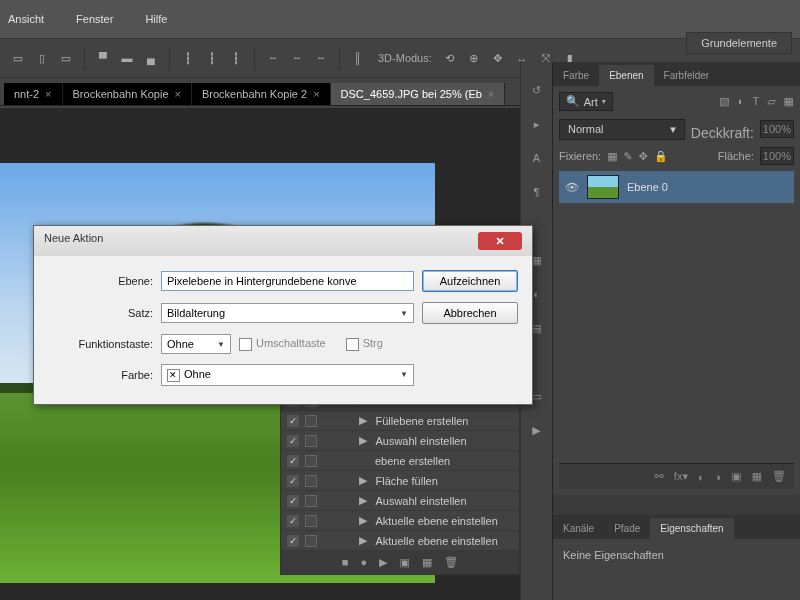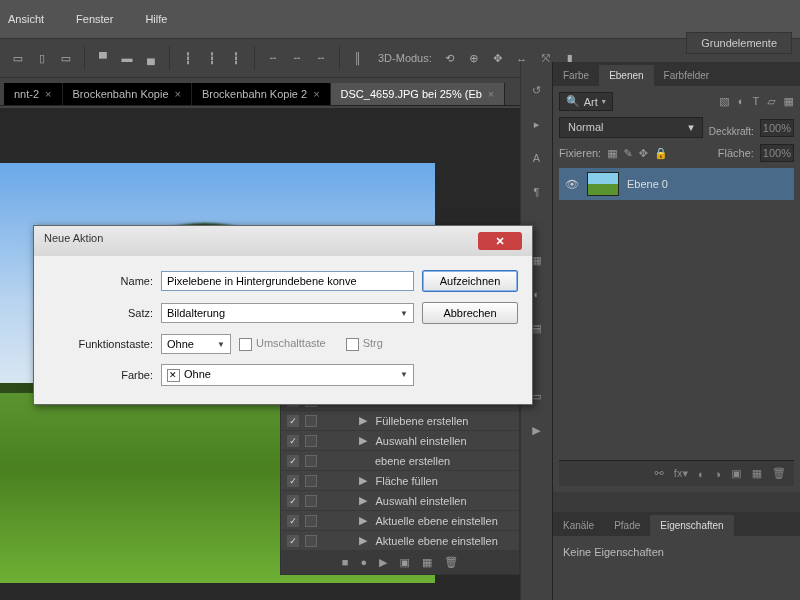--- a/index.html
+++ b/index.html
@@ -39,21 +39,21 @@
 .panel-tabs .pt { padding: 5px 10px; color: #999; font-size: 10px; }
 .panel-tabs .pt.active { background: #424242; color: #ddd; }
 .panel-body { background: #424242; padding: 6px; }
 
 .search-row { display: flex; align-items: center; gap: 8px; margin-bottom: 6px; }
 .kind-sel { background: #333; border: 1px solid #222; color: #ccc; padding: 2px 6px; display: flex; align-items: center; gap: 4px; }
 .mini-icons { display: flex; gap: 8px; margin-left: auto; color: #999; }
 
 .blend-row { display: flex; align-items: center; gap: 6px; margin-bottom: 6px; }
 .blend-sel { background: #333; border: 1px solid #222; color: #ccc; padding: 3px 8px; flex: 1; display: flex; justify-content: space-between; }
-.opac-label { color: #aaa; font-size: 10px; margin-top: 8px; }
+.opac-label { color: #aaa; font-size: 14px; margin-top: 8px; }
 .opac-val { background: #333; border: 1px solid #222; padding: 2px 2px; color: #888; }
 
 .lock-row { display: flex; align-items: center; gap: 6px; margin-bottom: 6px; color: #aaa; font-size: 10px; }
 .lock-row .li { color: #999; }
 
 .layer-row { background: #4a6a8a; display: flex; align-items: center; padding: 4px 6px; gap: 8px; }
 .eye { color: #ccc; }
 .thumb { width: 32px; height: 24px; background: linear-gradient(#87ceeb 50%, #5a9430 50%); border: 1px solid #222; }
 .layer-name { color: #ddd; }
 
@@ -290,21 +290,21 @@
   </div>
 </div>
 
 <div class="dialog">
   <div class="dlg-title">
     <span>Neue Aktion</span>
     <div class="dlg-close">✕</div>
   </div>
   <div class="dlg-body">
     <div class="dlg-row">
-      <div class="dlg-label">Name:</div>
+      <div class="dlg-label">Ebene:</div>
       <input class="dlg-input" value="Pixelebene in Hintergrundebene konve" style="">
       <div class="dlg-btn primary">Aufzeichnen</div>
     </div>
     <div class="dlg-row">
       <div class="dlg-label">Satz:</div>
       <div class="dlg-select" style="flex:1">
           <span>Bildalterung</span>
           <span class="tri">▼</span>
         </div>
       <div class="dlg-btn">Abbrechen</div>

